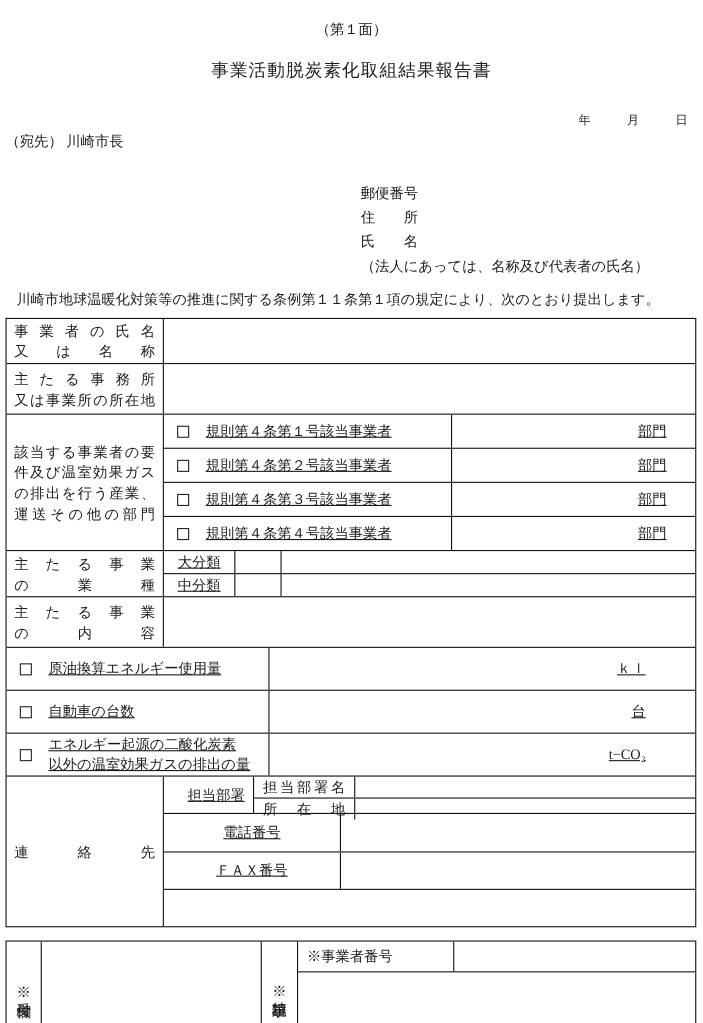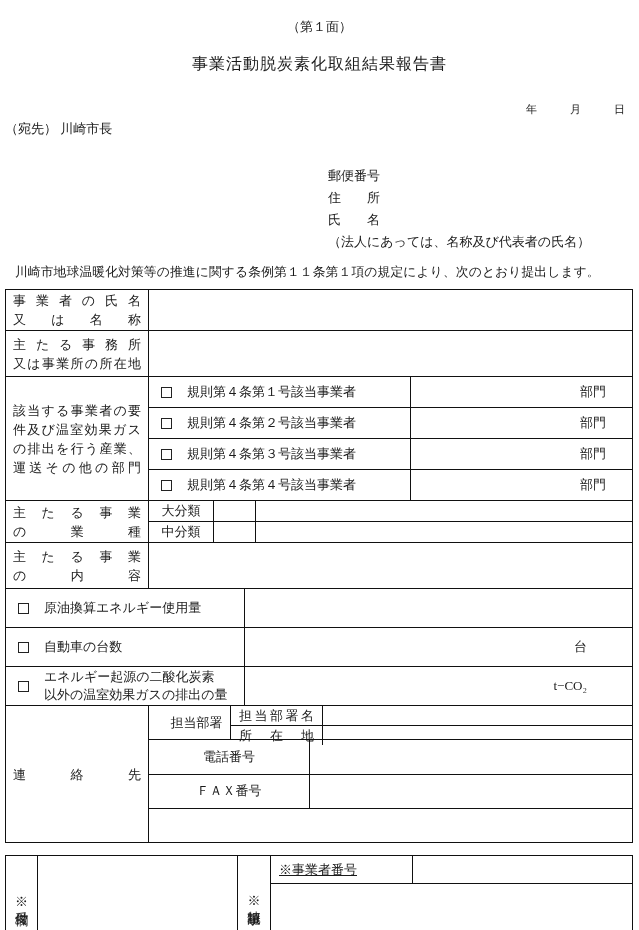--- a/index.html
+++ b/index.html
@@ -27,21 +27,21 @@
   .sec + .sec{border-top:1px solid #111;}
   .hdr{
     width:143px;flex:none;border-right:1px solid #111;
     display:flex;flex-direction:column;justify-content:center;
     padding:2px 7px;
   }
   .jline{text-align:justify;text-align-last:justify;line-height:19px;}
   .body{flex:1;display:flex;flex-direction:column;min-width:0;}
   .srow{display:flex;flex:1;min-height:0;}
   .srow + .srow{border-top:1px solid #111;}
-  .cell{display:flex;align-items:center;min-width:0;}
+  .cell{display:flex;align-items:center;min-width:0;text-decoration:underline;}
   .br{border-right:1px solid #111;}
   .ck-cell{padding-left:12px;}
   .cb{
     width:11px;height:11px;border:1px solid #222;flex:none;
     margin-right:15px;background:#fff;
   }
   .wide-ck{width:262px;flex:none;}
   .scale-ck{width:239px;flex:none;}
   .unit-cell{flex:1;justify-content:flex-end;padding-right:26px;}
   .scale-unit{padding-right:45px;}
@@ -72,21 +72,21 @@
   .vcell{
     flex:none;display:flex;align-items:center;justify-content:center;
     writing-mode:vertical-rl;text-orientation:upright;
     letter-spacing:1px;line-height:1;padding:2px 0;
   }
   .f-recept{width:32px;}
   .f-space{width:200px;flex:none;}
   .f-notes{width:33px;}
   .f-right{flex:1;display:flex;flex-direction:column;min-width:0;}
   .f-top{height:28px;flex:none;display:flex;border-bottom:1px solid #111;}
-  .f-bizno{width:142px;flex:none;display:flex;align-items:center;padding-left:8px;text-decoration:underline;}
+  .f-bizno{width:142px;flex:none;display:flex;align-items:center;padding-left:8px;}
   .f-bottom{flex:1;}
 </style>
 </head>
 <body>
 
 <div class="sheet-label">（第１面）</div>
 <div class="doc-title">事業活動脱炭素化取組結果報告書</div>
 <div class="date-line">年　　　月　　　日</div>
 <div class="addressee">（宛先） 川崎市長</div>
 
@@ -202,20 +202,23 @@
         </div>
       </div>
   </div>
 
   <div class="sec" style="height:117px">
     <div class="body">
       <div class="srow h38">
         <div class="cell br ck-cell scale-ck">
           <span class="cb"></span>
           <span>原油換算エネルギー使用量</span>
+        </div>
+        <div class="cell unit-cell scale-unit">
+          <span>ｋｌ</span>
         </div>
       </div>
       <div class="srow h37">
         <div class="cell br ck-cell scale-ck">
           <span class="cb"></span>
           <span>自動車の台数</span>
         </div>
         <div class="cell unit-cell scale-unit">
           <span>台</span>
         </div>

